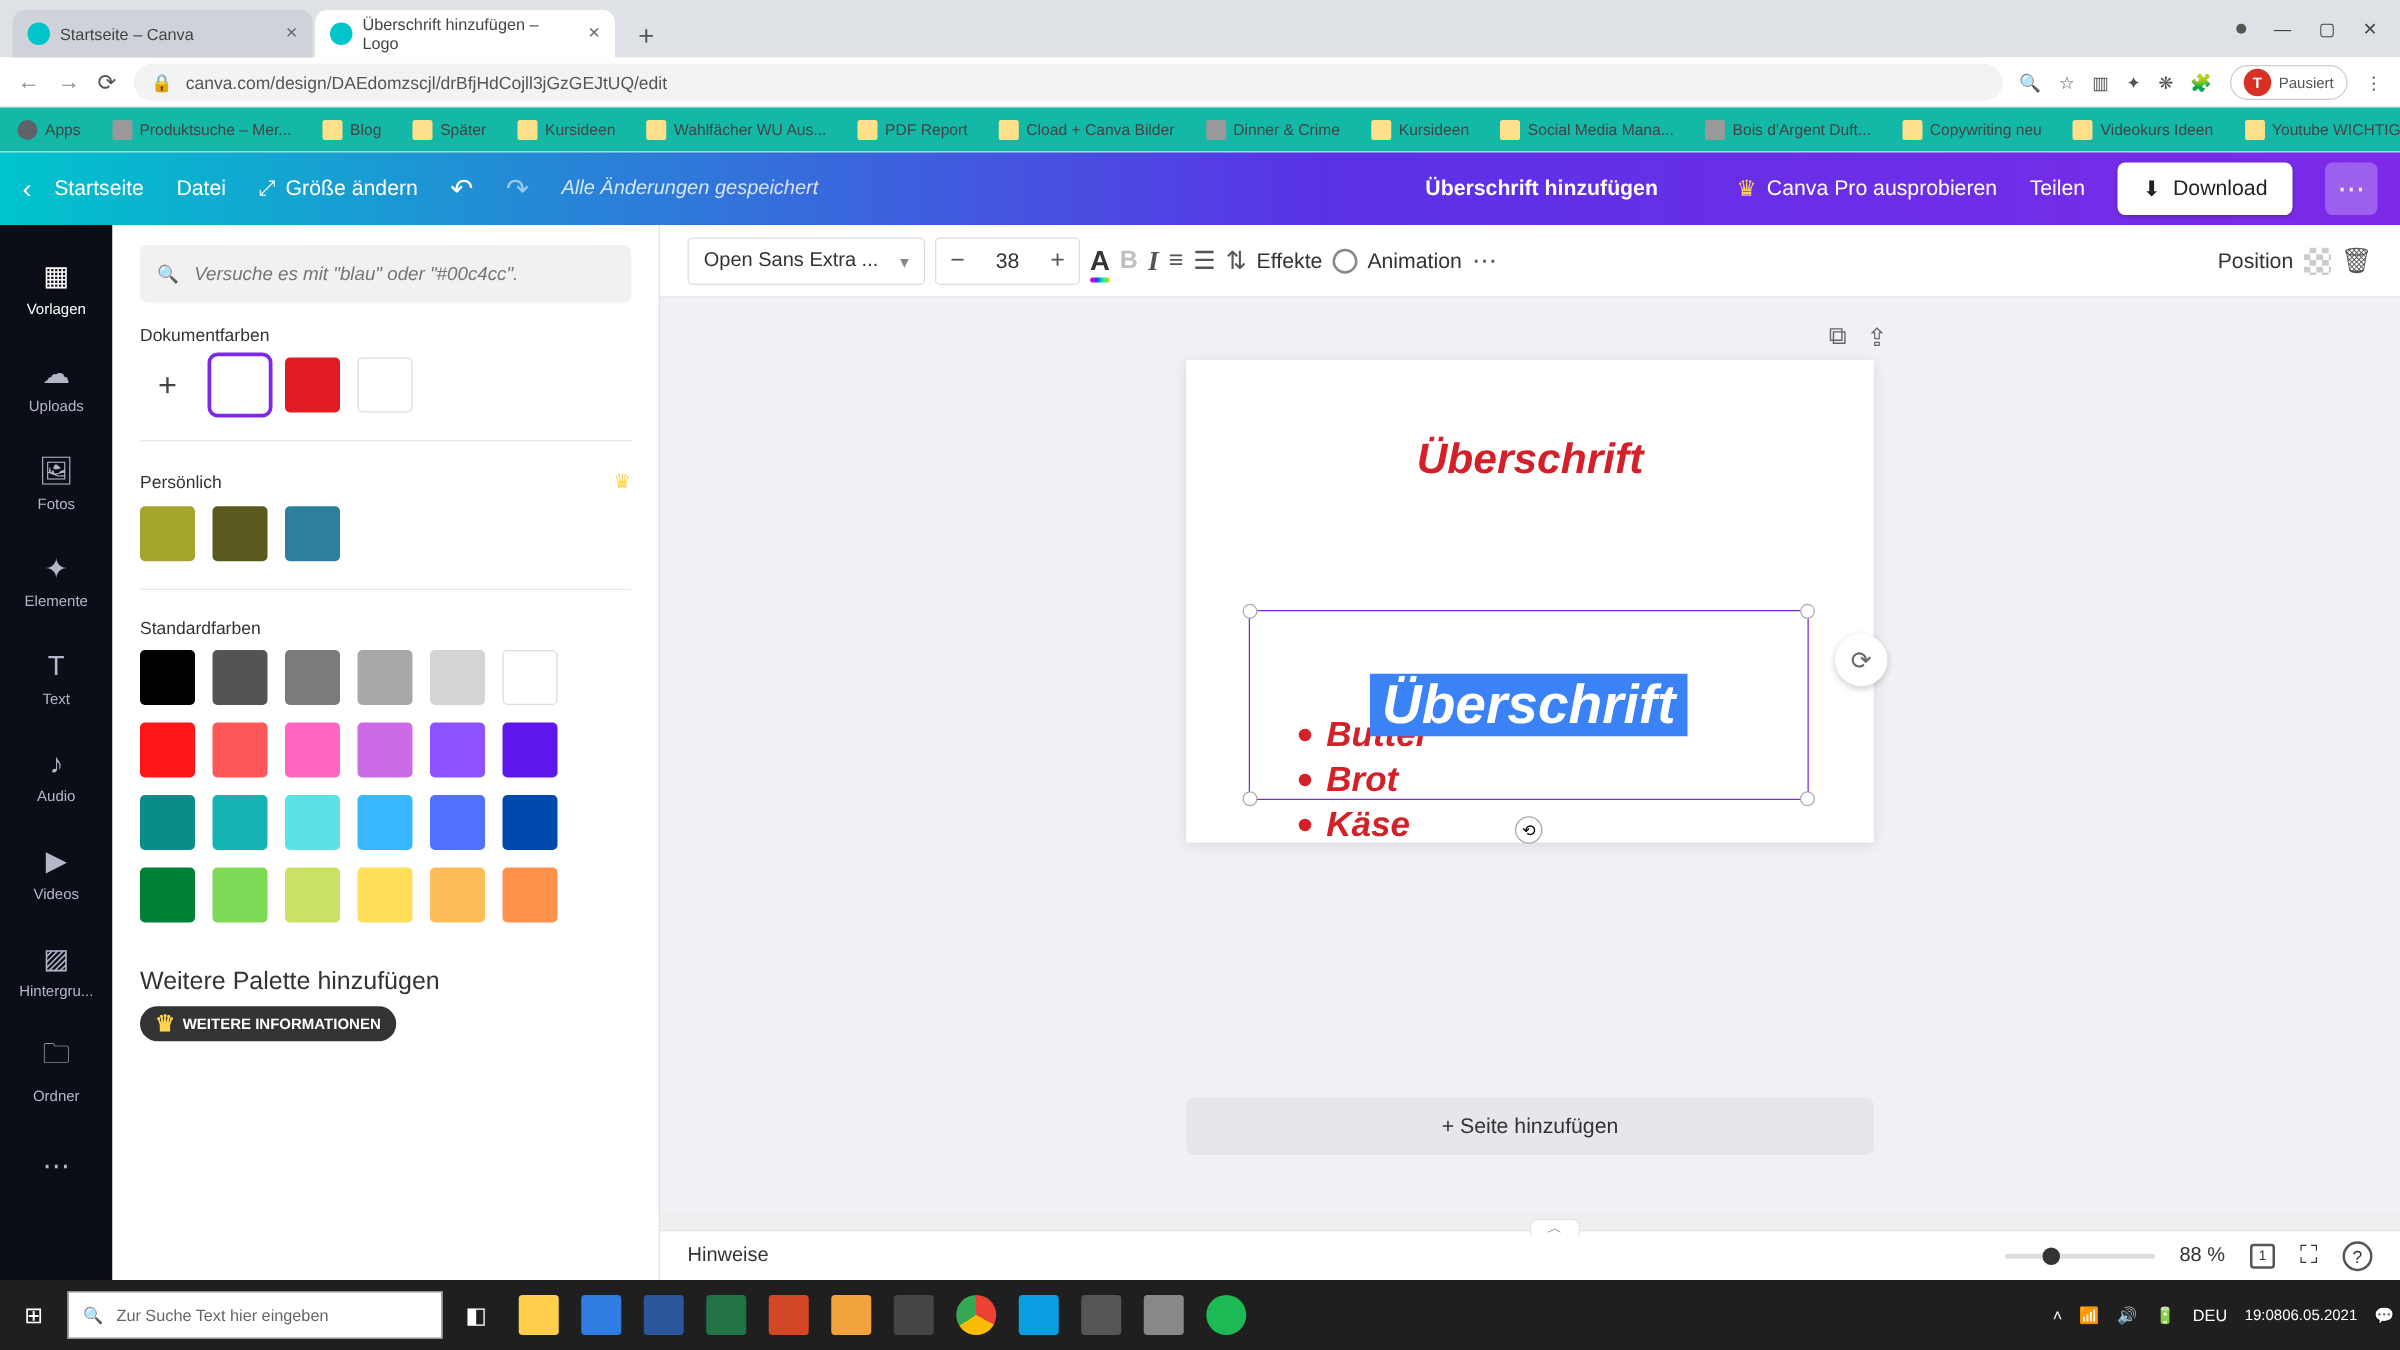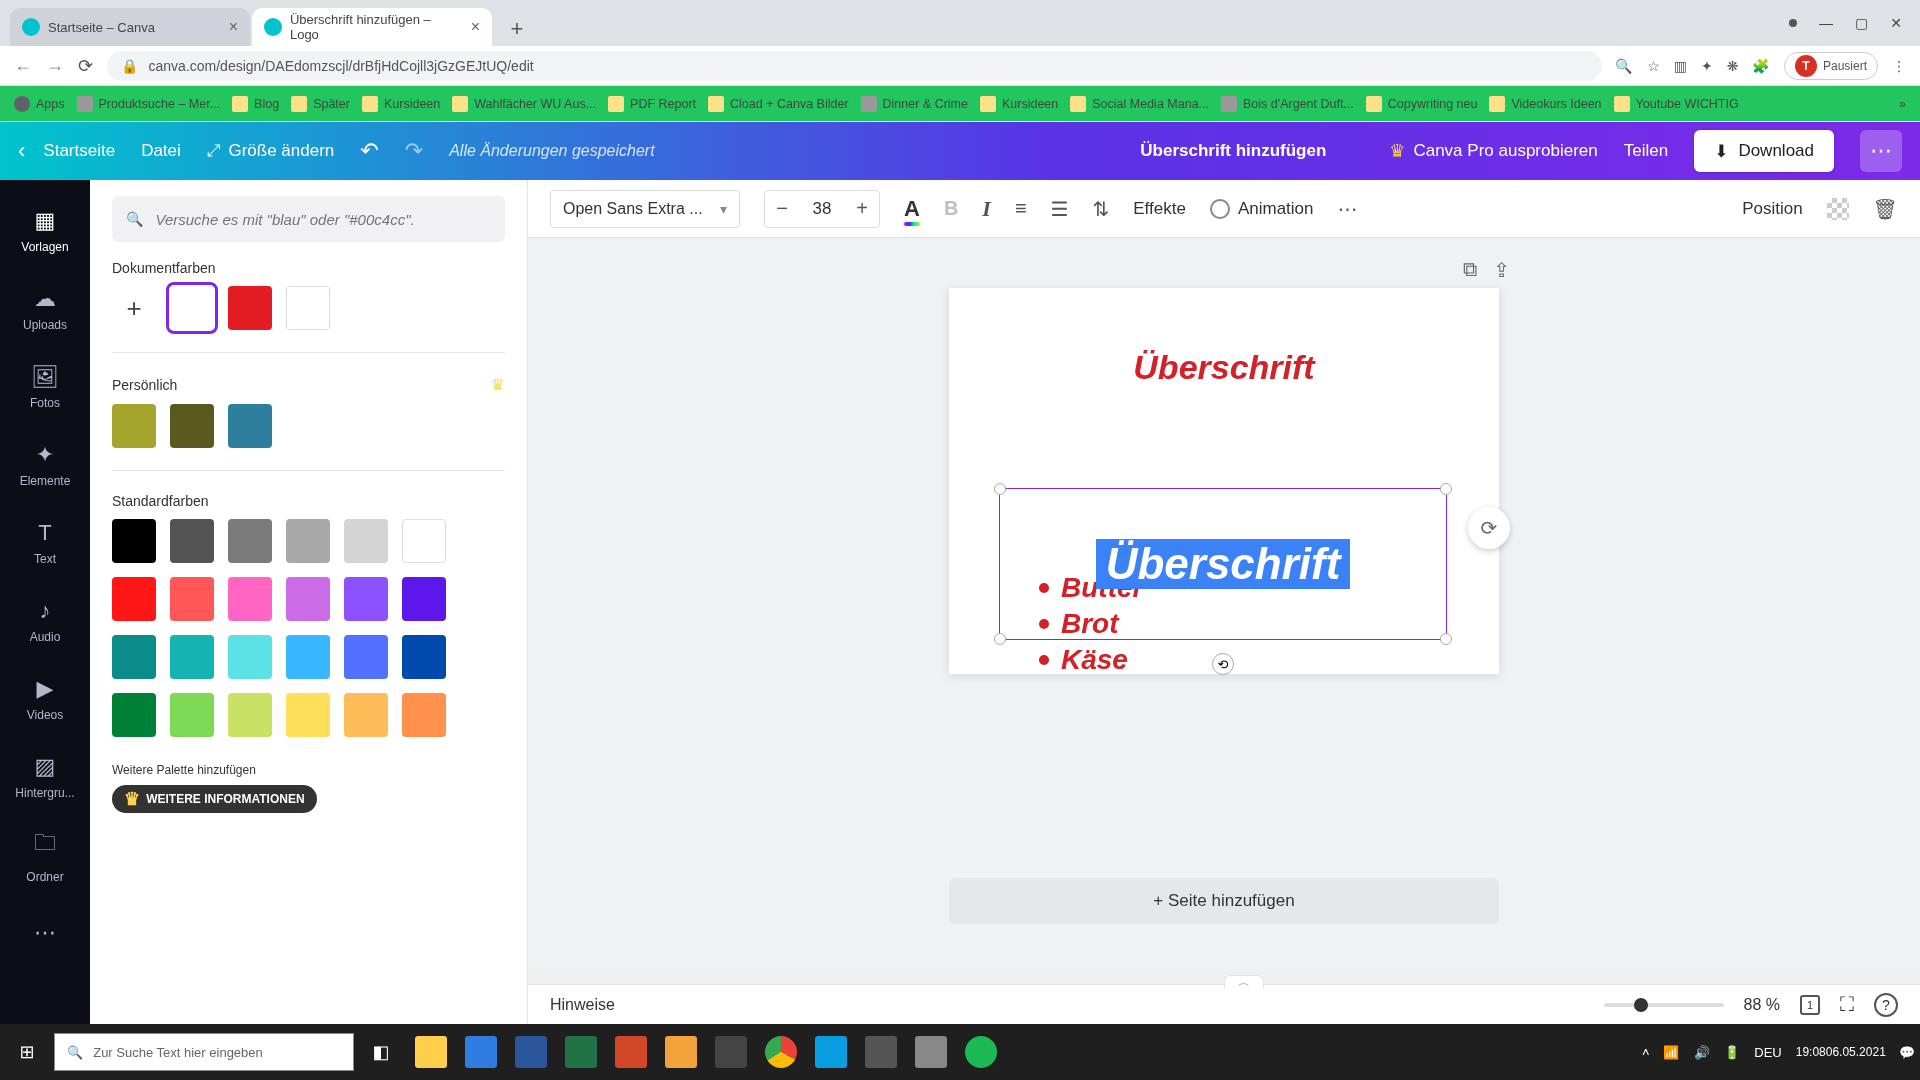--- a/index.html
+++ b/index.html
@@ -17,21 +17,21 @@
 .win-dot{width:8px;height:8px;border-radius:50%;background:#555;}
 
 .addrbar{height:40px;background:#fff;display:flex;align-items:center;padding:0 14px;gap:14px;border-bottom:1px solid #e0e0e0;}
 .nav-icn{color:#888;font-size:18px;}
 .reload{color:#555;font-size:18px;}
 .urlbox{flex:1;height:30px;background:#f1f3f4;border-radius:20px;display:flex;align-items:center;padding:0 14px;gap:10px;color:#555;font-size:14px;}
 .ext-icons{display:flex;align-items:center;gap:14px;color:#555;}
 .ext-pill{display:flex;align-items:center;gap:6px;border:1px solid #ccc;border-radius:20px;padding:2px 10px;font-size:12px;}
 .avatar-g{width:22px;height:22px;border-radius:50%;background:#d93025;color:#fff;display:flex;align-items:center;justify-content:center;font-size:12px;font-weight:bold;}
 
-.bookbar{height:36px;background:#22c55e;display:flex;align-items:center;padding:0 14px;gap:12px;border-bottom:1px solid #e0e0e0;font-size:12.5px;color:#444;overflow:hidden;}
+.bookbar{height:36px;background:#14b8a6;display:flex;align-items:center;padding:0 14px;gap:25px;border-bottom:1px solid #e0e0e0;font-size:12.5px;color:#444;overflow:hidden;}
 .bk{display:flex;align-items:center;gap:6px;white-space:nowrap;}
 .bk-icn{width:16px;height:16px;background:#ffe08a;border-radius:2px;}
 .bk-icn.sq{background:#999;}
 .bk-icn.apps{background:#5f6368;border-radius:50%;}
 
 
 .cv-header{height:58px;background:linear-gradient(90deg,#00c4cc 0%,#5a32e6 55%,#7d2ae8 100%);display:flex;align-items:center;color:#fff;padding:0 18px;gap:26px;font-size:17px;}
 .cv-back{font-size:22px;margin-right:-8px;}
 .cv-link{cursor:pointer;}
 .cv-resize{display:flex;align-items:center;gap:8px;}
@@ -59,26 +59,26 @@
 .row{display:flex;gap:14px;margin-bottom:10px;}
 .sw{width:44px;height:44px;border-radius:4px;}
 .sw.add{background:#fff;border:2px solid transparent;position:relative;}
 .sw.add::before{content:"";position:absolute;inset:-3px;border-radius:6px;background:linear-gradient(135deg,#ff00cc,#3333ff,#00ff99,#ffcc00,#ff00cc);z-index:-1;}
 .sw.add span{position:absolute;inset:0;display:flex;align-items:center;justify-content:center;font-size:26px;color:#444;}
 .sw.sel{outline:3px solid #7d2ae8;outline-offset:1px;}
 .hr{border:none;border-top:1px solid #e8e8e8;margin:22px 0;}
 .pers-head{display:flex;align-items:center;color:#333;font-size:14px;margin-bottom:10px;}
 .pers-head .crown{margin-left:auto;font-size:16px;}
 .std{display:grid;grid-template-columns:repeat(6,44px);gap:14px;}
-.more-pal{font-size:12px;color:#333;margin-top:26px;}
+.more-pal{font-size:20px;color:#333;margin-top:36px;}
 .more-info{display:inline-flex;align-items:center;gap:6px;background:#333;color:#fff;font-size:12px;font-weight:bold;border-radius:14px;padding:3px 12px;margin-top:8px;}
 
 
 .editcol{flex:1;display:flex;flex-direction:column;background:#f0f1f4;}
-.edbar{height:58px;background:#fff;border-bottom:1px solid #e4e4e4;display:flex;align-items:center;padding:0 22px;gap:24px;font-size:17px;color:#333;}
+.edbar{height:58px;background:#fff;border-bottom:1px solid #e4e4e4;display:flex;align-items:center;padding:0 22px;gap:8px;font-size:17px;color:#333;}
 .font-sel{display:flex;align-items:center;gap:10px;width:190px;border:1px solid #ddd;border-radius:4px;height:38px;padding:0 12px;font-size:16px;}
 .chev{color:#888;font-size:14px;margin-left:auto;}
 .size-ctl{display:flex;align-items:center;border:1px solid #ddd;border-radius:4px;height:38px;}
 .sz-btn{width:34px;text-align:center;font-size:20px;color:#555;}
 .sz-val{width:46px;text-align:center;font-weight:500;}
 .fc{position:relative;font-size:22px;font-weight:bold;}
 .fc-bar{position:absolute;left:0;right:0;bottom:-4px;height:4px;background:linear-gradient(90deg,#ff00cc,#3333ff,#00ff99,#ffcc00);border-radius:2px;}
 .ed-ic{font-size:20px;color:#555;}
 .bold-ic{font-weight:bold;color:#c0c0c0;}
 .ital-ic{font-style:italic;font-family:serif;font-size:22px;font-weight:bold;}

